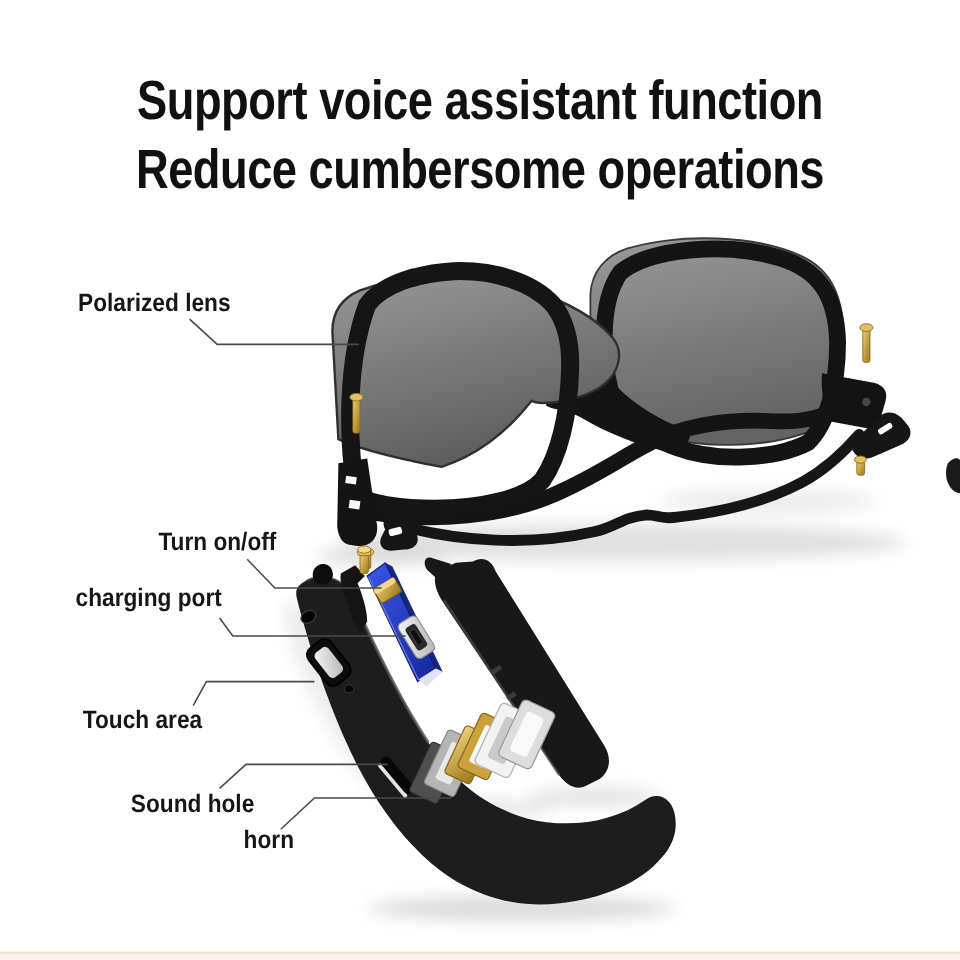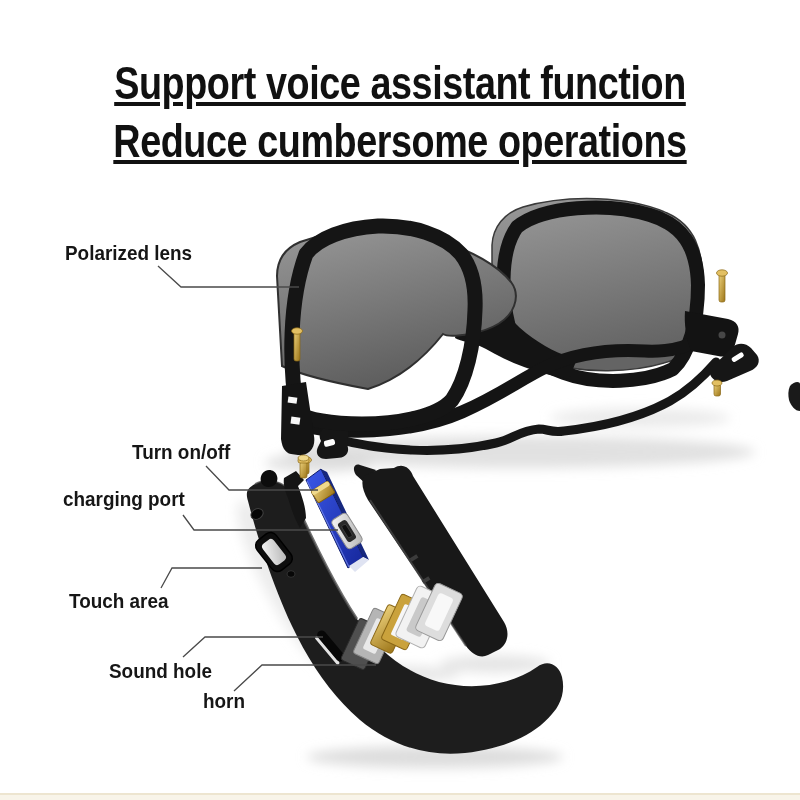--- a/index.html
+++ b/index.html
@@ -1,19 +1,19 @@
 <!DOCTYPE html>
 <html><head>
 <meta charset="utf-8">
 <style>
   html,body{margin:0;padding:0;background:#ffffff;}
   body{width:800px;height:800px;overflow:hidden;font-family:"Liberation Sans",sans-serif;}
   .stage{position:relative;width:800px;height:800px;background:#ffffff;overflow:hidden;}
   .art{position:absolute;left:0;top:0;}
-  .title-block{position:absolute;left:0;top:54px;width:800px;text-align:center;color:#111111;text-decoration:underline;}
+  .title-block{position:absolute;left:0;top:54px;width:800px;text-align:center;color:#111111;}
   .title-line{font-size:46px;line-height:58px;font-weight:bold;letter-spacing:-0.5px;
               transform:scaleX(0.82);transform-origin:50% 50%;white-space:nowrap;}
   .callout{position:absolute;font-size:21px;font-weight:bold;color:#161616;white-space:nowrap;
            transform:scaleX(0.9);transform-origin:0 0;letter-spacing:0;}
   .callout-polarized{left:65px;top:241px;}
   .callout-turnonoff{left:132px;top:440px;}
   .callout-charging{left:63px;top:487px;}
   .callout-toucharea{left:69px;top:589px;}
   .callout-soundhole{left:109px;top:659px;}
   .callout-horn{left:203px;top:689px;}

